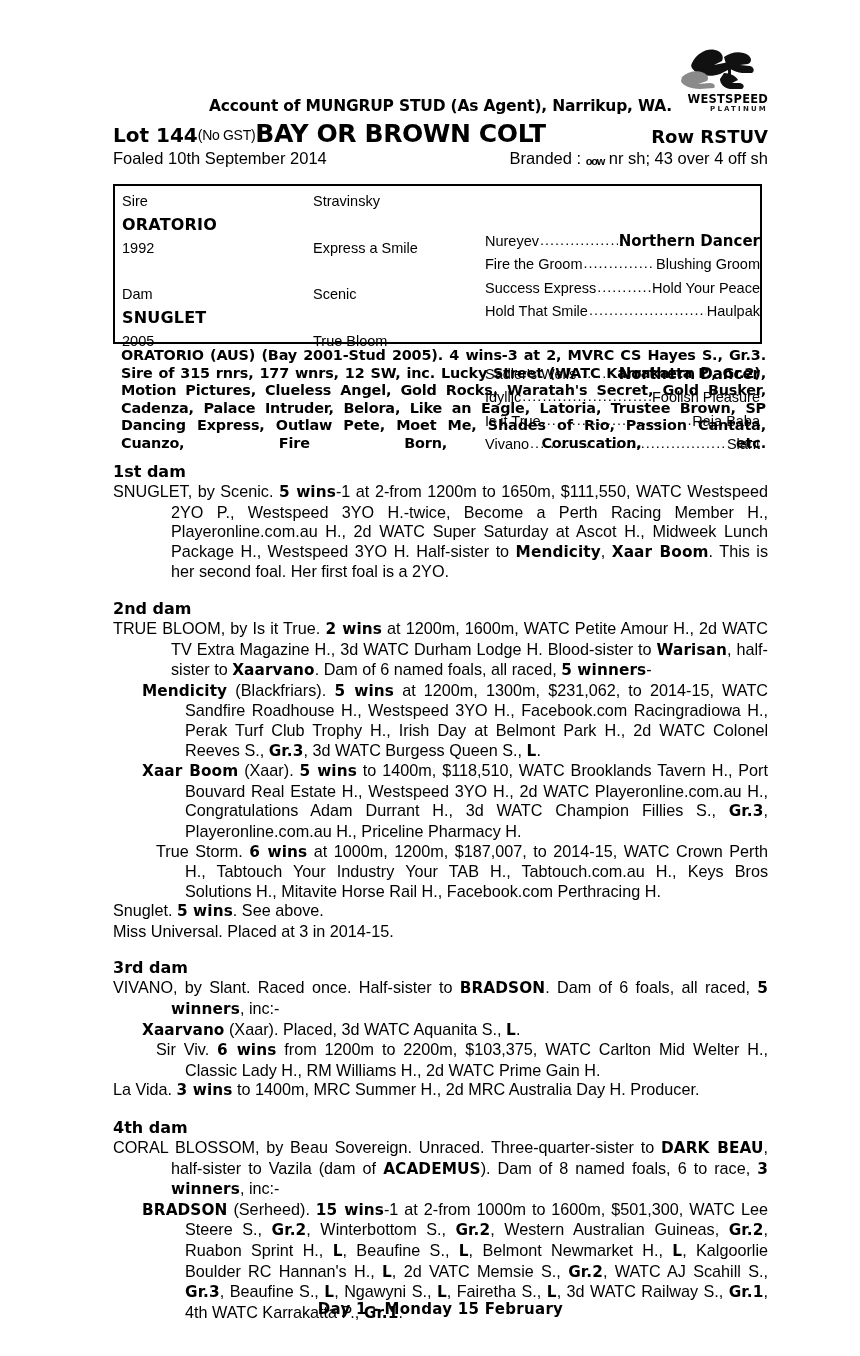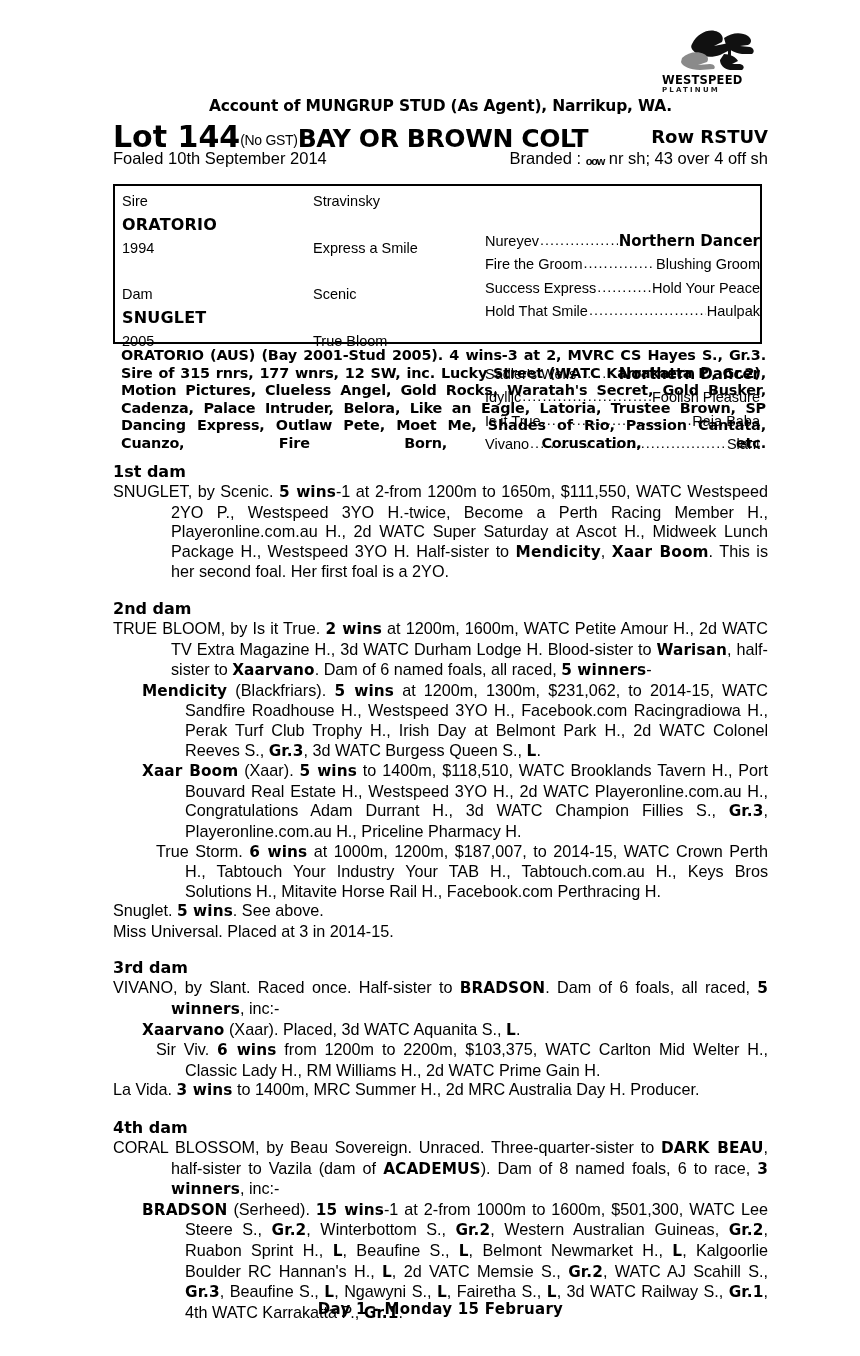--- a/index.html
+++ b/index.html
@@ -25,24 +25,24 @@
     position: absolute;
     left: 113px;
     top: 0;
     width: 655px;
   }
 
   
   .logo-wrap {
     position: absolute;
     right: 0px;
-    top: 24px;
+    top: 43px;
     width: 106px;
     height: 74px;
-    text-align: left;
+    text-align: right;
   }
   .logo-mark { width: 106px; height: 52px; display:block; }
   .logo-word {
     font-family: "DejaVu Sans", sans-serif;
     font-weight: bold;
     font-size: 11.5px;
     letter-spacing: 0.2px;
     line-height: 11px;
     margin-top: -1px;
   }
@@ -69,21 +69,21 @@
   .lot-line {
     position: absolute;
     left: 0; top: 119px;
     width: 655px;
     height: 30px;
     white-space: nowrap;
   }
   .lot-no {
     font-family: "DejaVu Sans", sans-serif;
     font-weight: bold;
-    font-size: 30px;
+    font-size: 20px;
     letter-spacing: 0px;
   }
   .no-gst {
     font-size: 14px;
     letter-spacing: -0.3px;
     position: relative;
     top: -2px;
   }
   .colt-desc {
     font-family: "DejaVu Sans", sans-serif;
@@ -265,21 +265,21 @@
     <span class="foaled-left">Foaled 10th September 2014</span>
     <span class="foaled-right"><span>Branded : </span><span class="brand-glyph">oow</span><span> nr sh; 43 over 4 off sh</span></span>
     <div class="clear"></div>
   </div>
 
   <div class="ped-table">
     <div class="ped-inner">
       <div class="ped-col1">
             <div class="ped-line">Sire</div>
             <div class="ped-line bold">ORATORIO</div>
-            <div class="ped-line">1994</div>
+            <div class="ped-line">1992</div>
             <div class="ped-line blank">&nbsp;</div>
             <div class="ped-line">Dam</div>
             <div class="ped-line bold">SNUGLET</div>
             <div class="ped-line">2005</div>
             <div class="ped-line blank">&nbsp;</div>
           </div>
       <div class="ped-col2">
             <div class="ped-line">Stravinsky</div>
             <div class="ped-line blank">&nbsp;</div>
             <div class="ped-line">Express a Smile</div>

